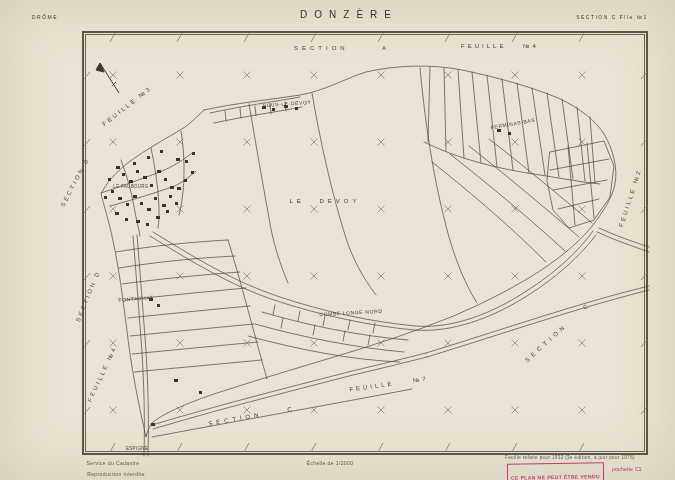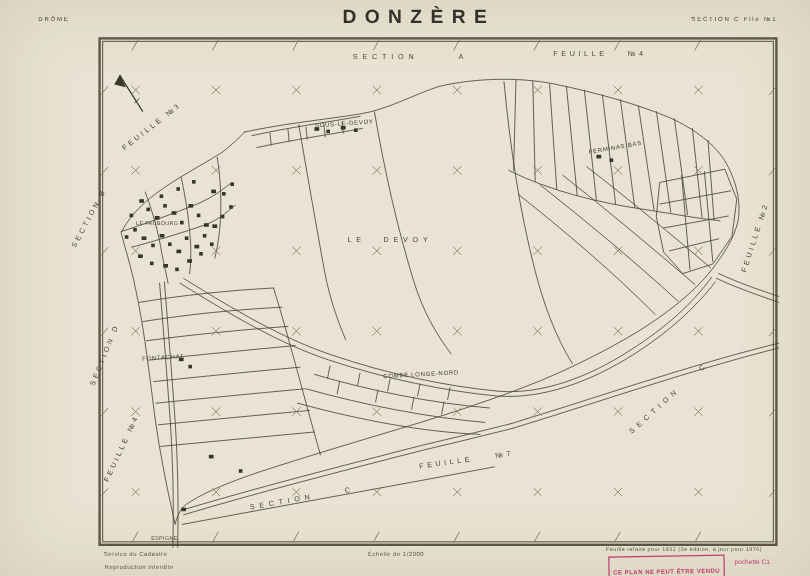--- a/index.html
+++ b/index.html
@@ -13,21 +13,21 @@
   body{width:675px;height:480px;font-family:"Liberation Sans",sans-serif;}
   .page{position:relative;width:675px;height:480px;background:var(--paper);overflow:hidden;
         box-shadow:inset 0 0 60px rgba(120,110,80,.18);}
   .frame{position:absolute;left:82px;top:31px;width:566px;height:424px;
          border:2px solid #5c5646;box-sizing:border-box;}
   .frame::after{content:"";position:absolute;inset:1px;border:0.6px solid #6a6452;}
   svg.map-art{position:absolute;left:0;top:0;width:675px;height:480px;color:var(--ink);}
   .lbl{position:absolute;color:var(--ink-text);white-space:nowrap;
        transform:translate(-50%,-50%);line-height:1;}
   .rot{transform-origin:center;}
-  .hdr-title{font-size:16px;letter-spacing:7px;font-weight:bold;color:#35312a;}
+  .hdr-title{font-size:10px;letter-spacing:7px;font-weight:normal;color:#35312a;}
   .hdr-small{font-size:5px;letter-spacing:1.5px;}
   .margin-lbl{font-size:6px;letter-spacing:4px;color:#4a4536;}
   .place-lbl{font-size:5px;letter-spacing:0.6px;color:#45402f;}
   .tiny-lbl{font-size:5px;letter-spacing:0.3px;color:#4a4536;}
   .foot{font-size:5px;letter-spacing:0.4px;color:#5a5444;}
   .stamp-box{position:absolute;left:507px;top:463px;border:1px solid var(--stamp);
              padding:1px 3px;transform:rotate(-1deg);}
   .stamp-text{font-size:5px;font-weight:bold;letter-spacing:0.4px;color:var(--stamp);white-space:nowrap;}
   .pochette{position:absolute;left:612px;top:466px;font-size:5.5px;color:var(--stamp);white-space:nowrap;}
 </style>

